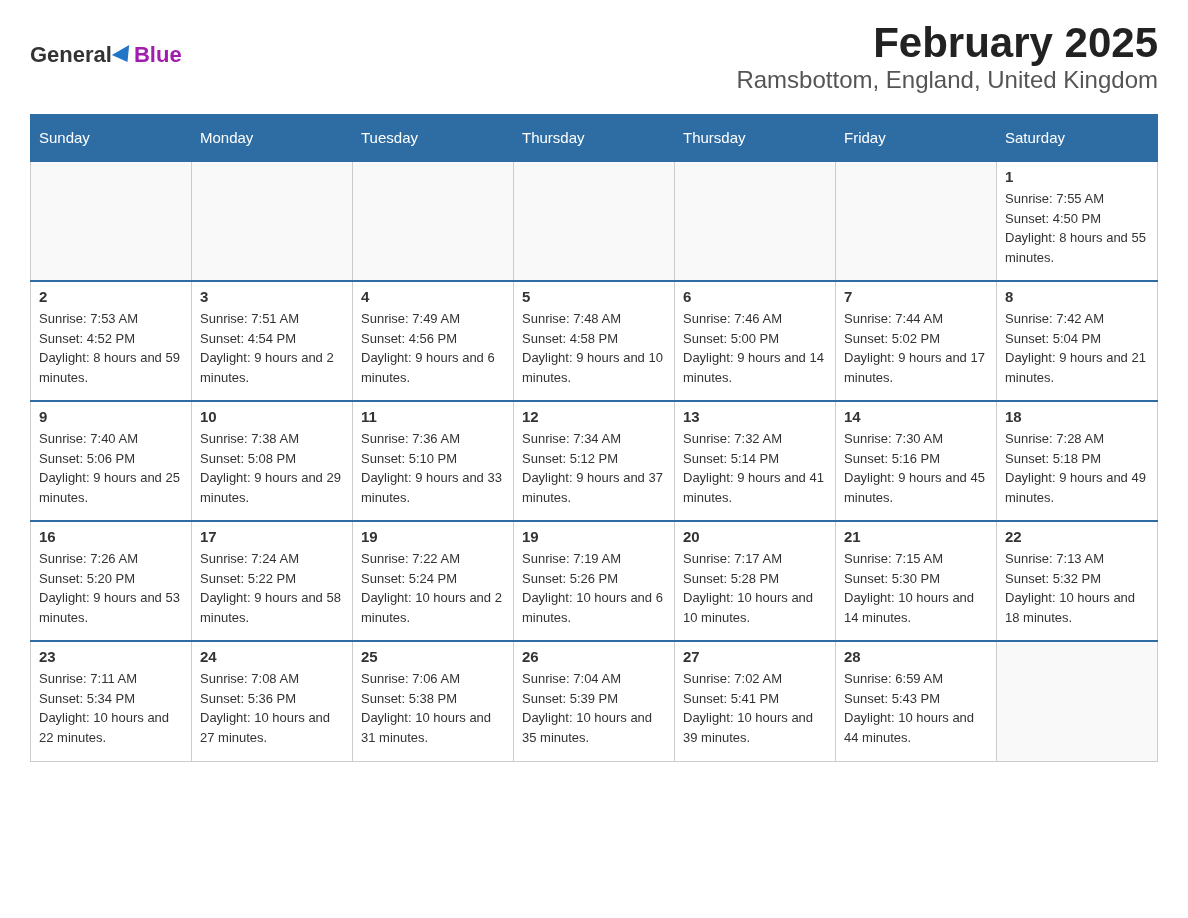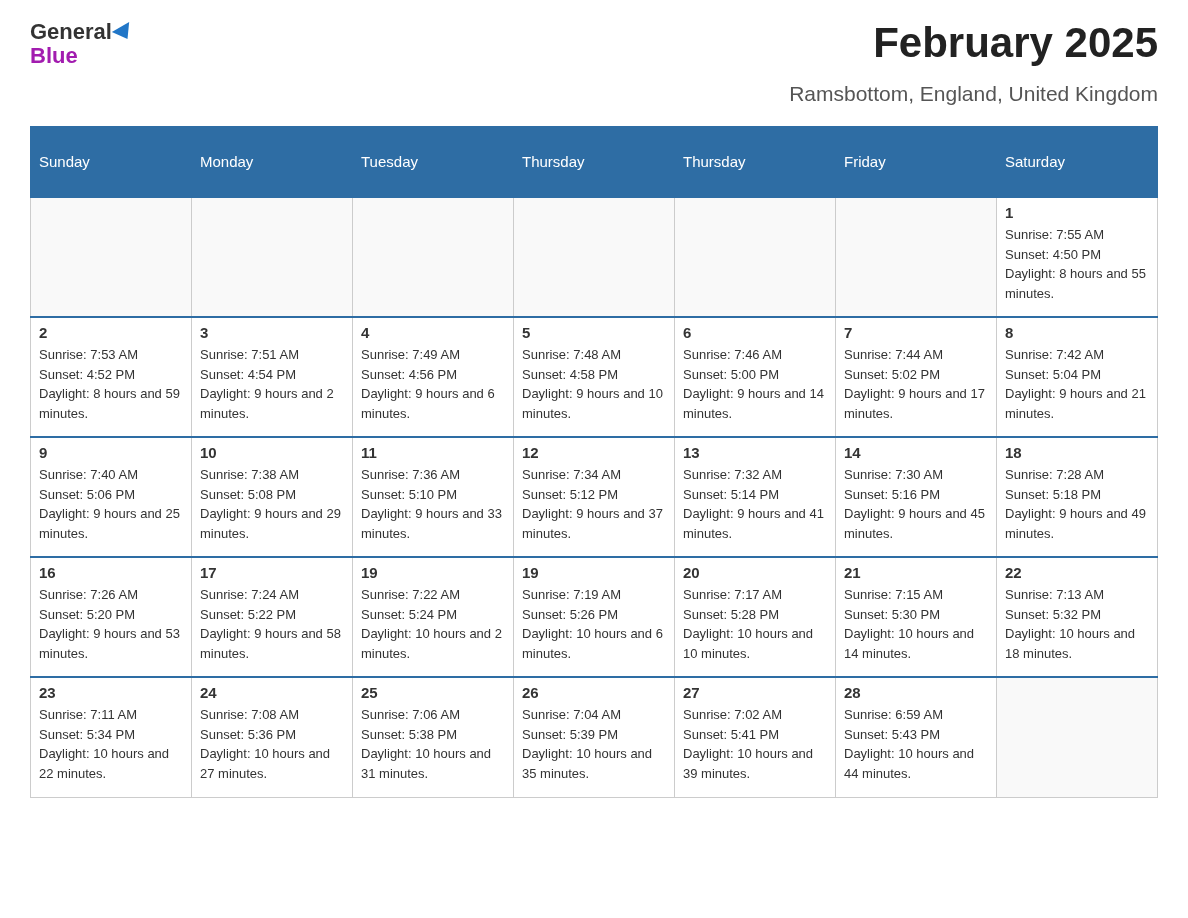--- a/index.html
+++ b/index.html
@@ -10,24 +10,24 @@
       color: #333;
     }
     .header {
       display: flex;
       justify-content: space-between;
       align-items: flex-start;
       margin-bottom: 20px;
     }
     .logo {
       display: flex;
-      flex-direction: column;
       font-size: 22px;
       font-weight: bold;
       line-height: 1.1;
+      margin-top: 23px;
     }
     .logo .general { color: #333; }
     .logo .blue { color: #a21caf; }
     .logo-arrow {
       display: inline-block;
       width: 0;
       height: 0;
       border-left: 10px solid transparent;
       border-right: 10px solid transparent;
       border-top: 14px solid #2176c7;
@@ -38,34 +38,34 @@
     .title-section {
       text-align: right;
     }
     .title-section h1 {
       font-size: 42px;
       font-weight: bold;
       color: #222;
       line-height: 1.1;
     }
     .title-section h2 {
-      font-size: 21px;
+      font-size: 24px;
       font-weight: normal;
       color: #555;
-      margin-top: 16px;
+      margin-top: 0;
     }
     .calendar {
       width: 100%;
       border-collapse: collapse;
       border: 1px solid #aaa;
     }
     .calendar th {
       background-color: #2e6da4;
       color: #fff;
-      padding: 26px 8px;
+      padding: 14px 8px;
       text-align: left;
       font-size: 15px;
       font-weight: normal;
       border: 1px solid #2e6da4;
     }
     .calendar td {
       vertical-align: top;
       padding: 6px 8px;
       border: 1px solid #ccc;
       font-size: 12px;

